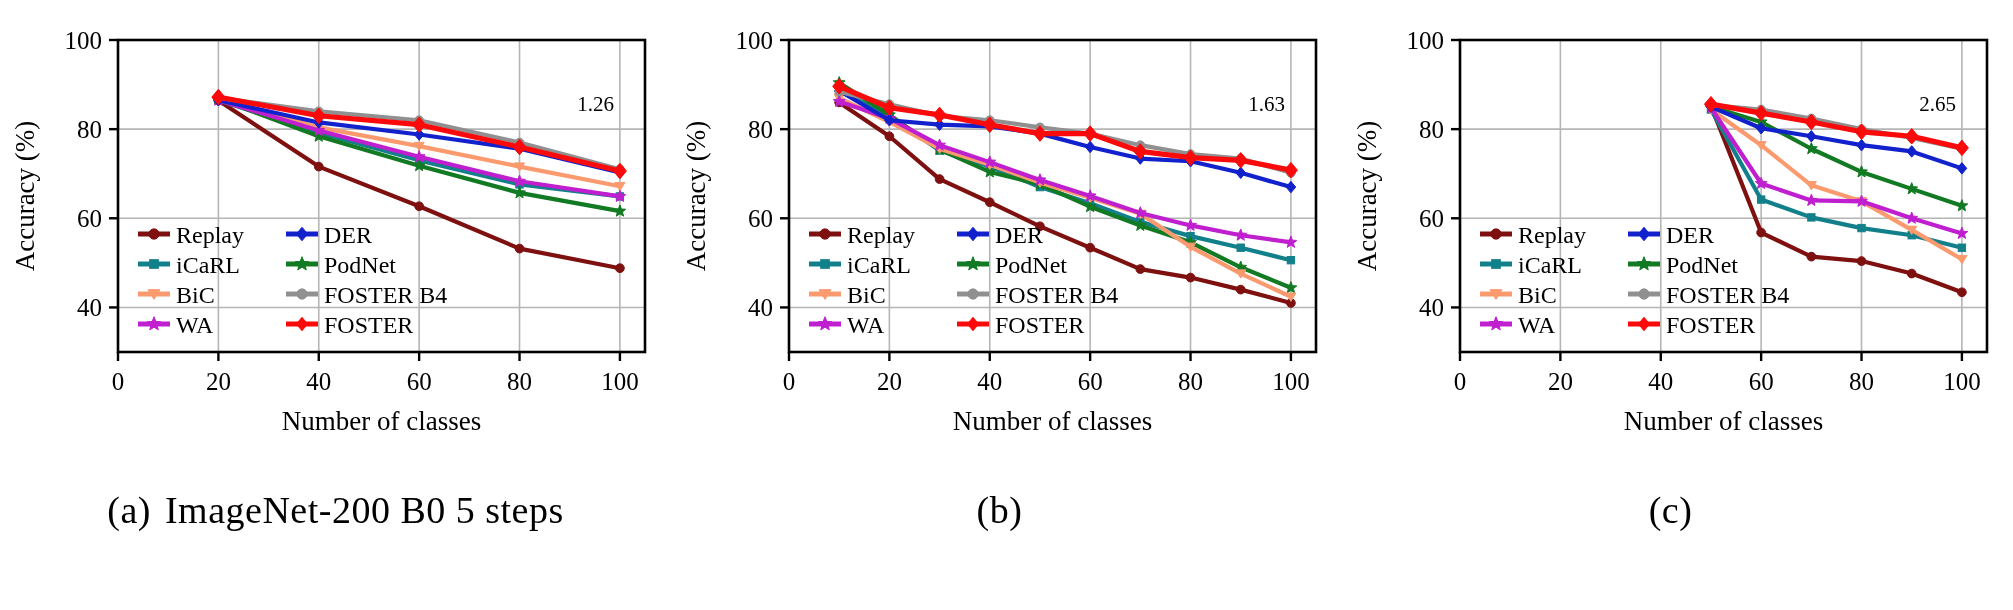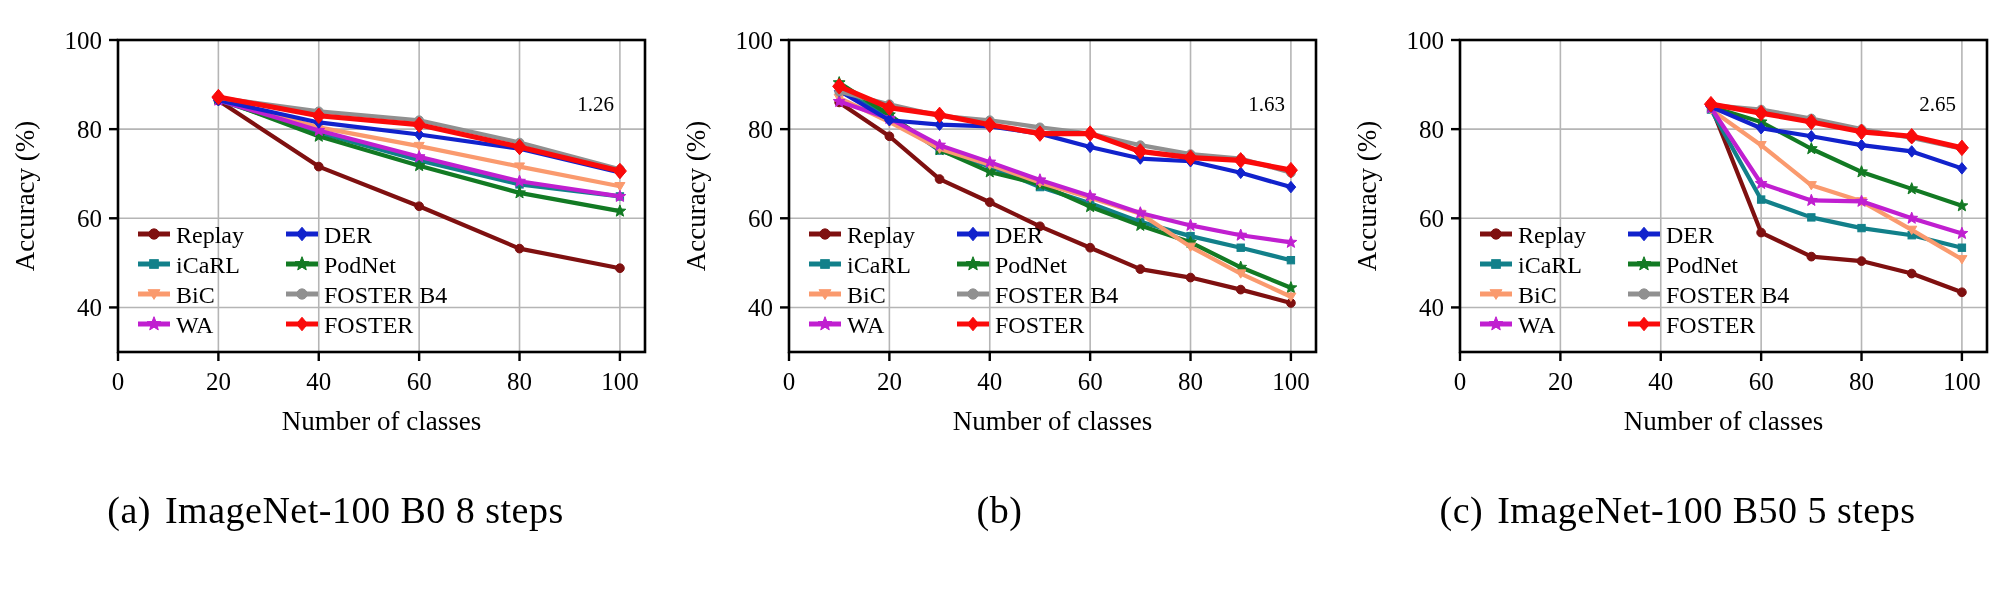--- a/index.html
+++ b/index.html
@@ -545,24 +545,23 @@
             </g>
             <text x="324" y="333" class="leglbl">FOSTER</text>
           </g>
         </svg>
     </div>
   </div>
 
   <div class="captions">
     <div class="caption">
       <span class="tag">(a)</span>
-      <span>ImageNet-100 B0 8 steps</span>
+      <span>ImageNet-200 B0 5 steps</span>
     </div>
     <div class="caption">
       <span class="tag">(b)</span>
     </div>
     <div class="caption">
       <span class="tag">(c)</span>
-      <span>ImageNet-100 B50 5 steps</span>
     </div>
   </div>
 
 </div>
 
 </body></html>

